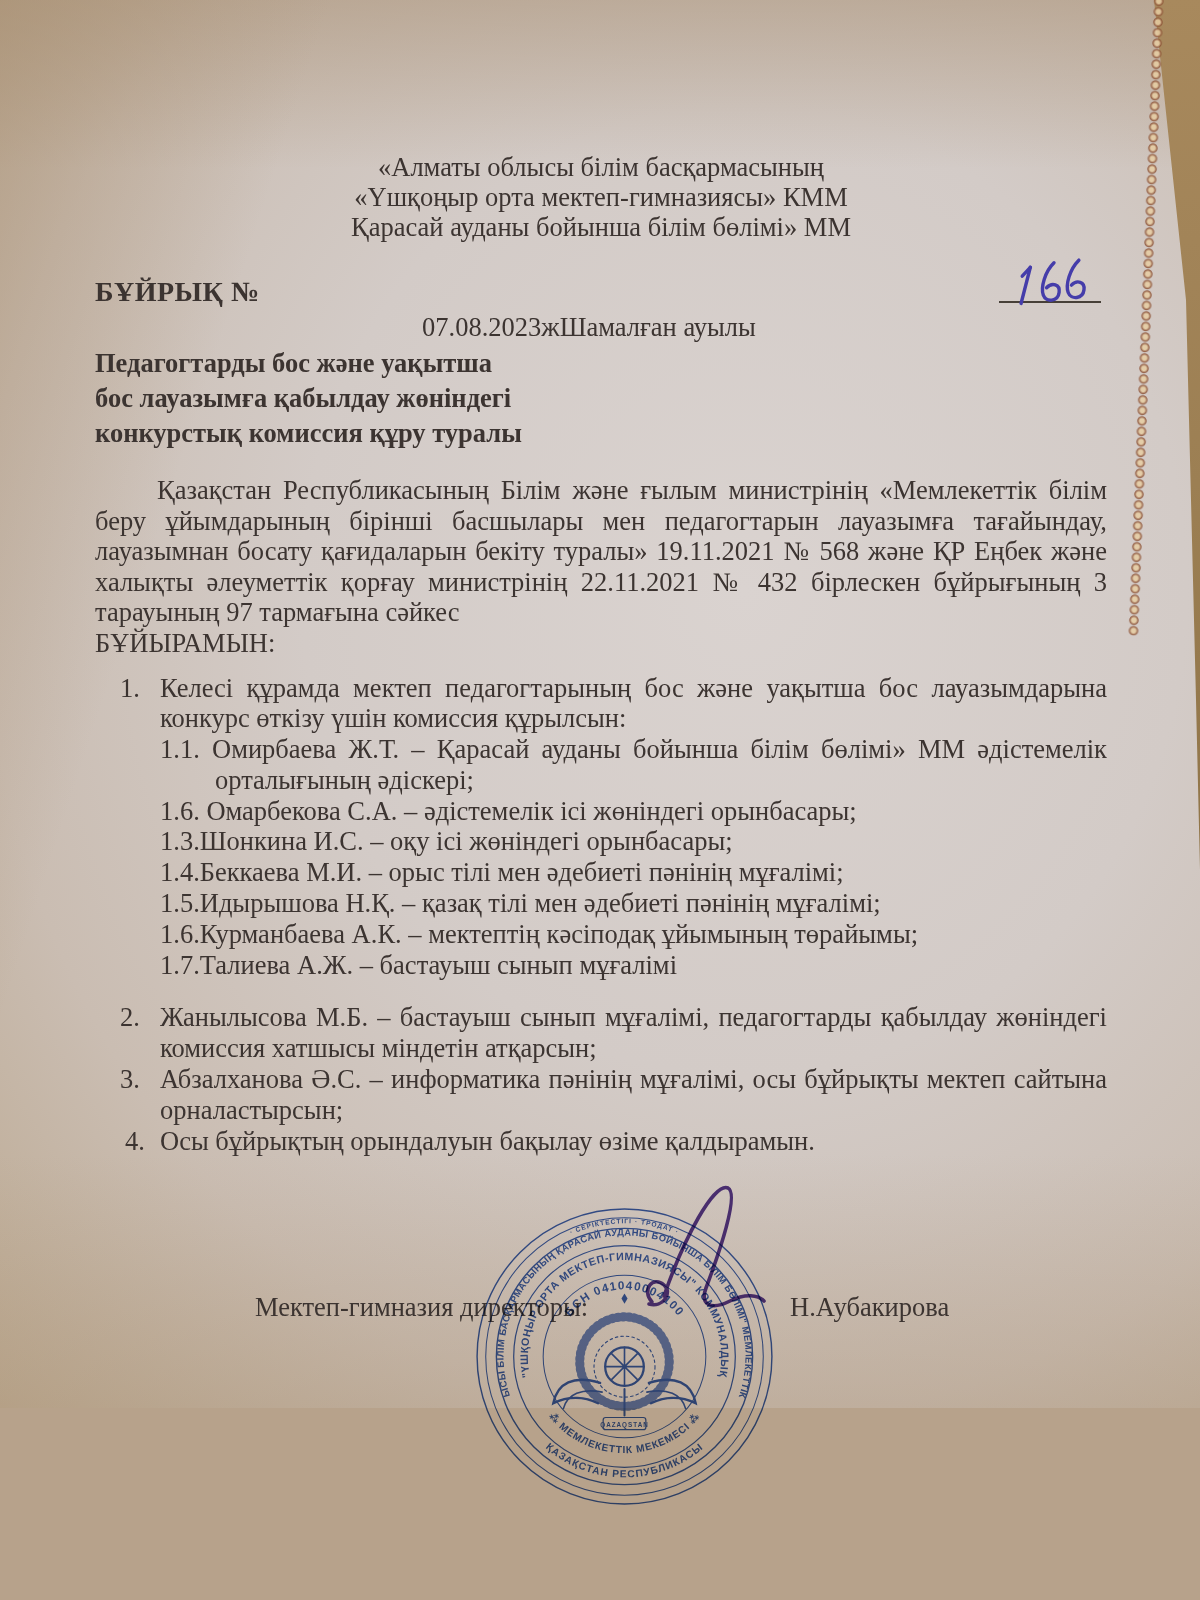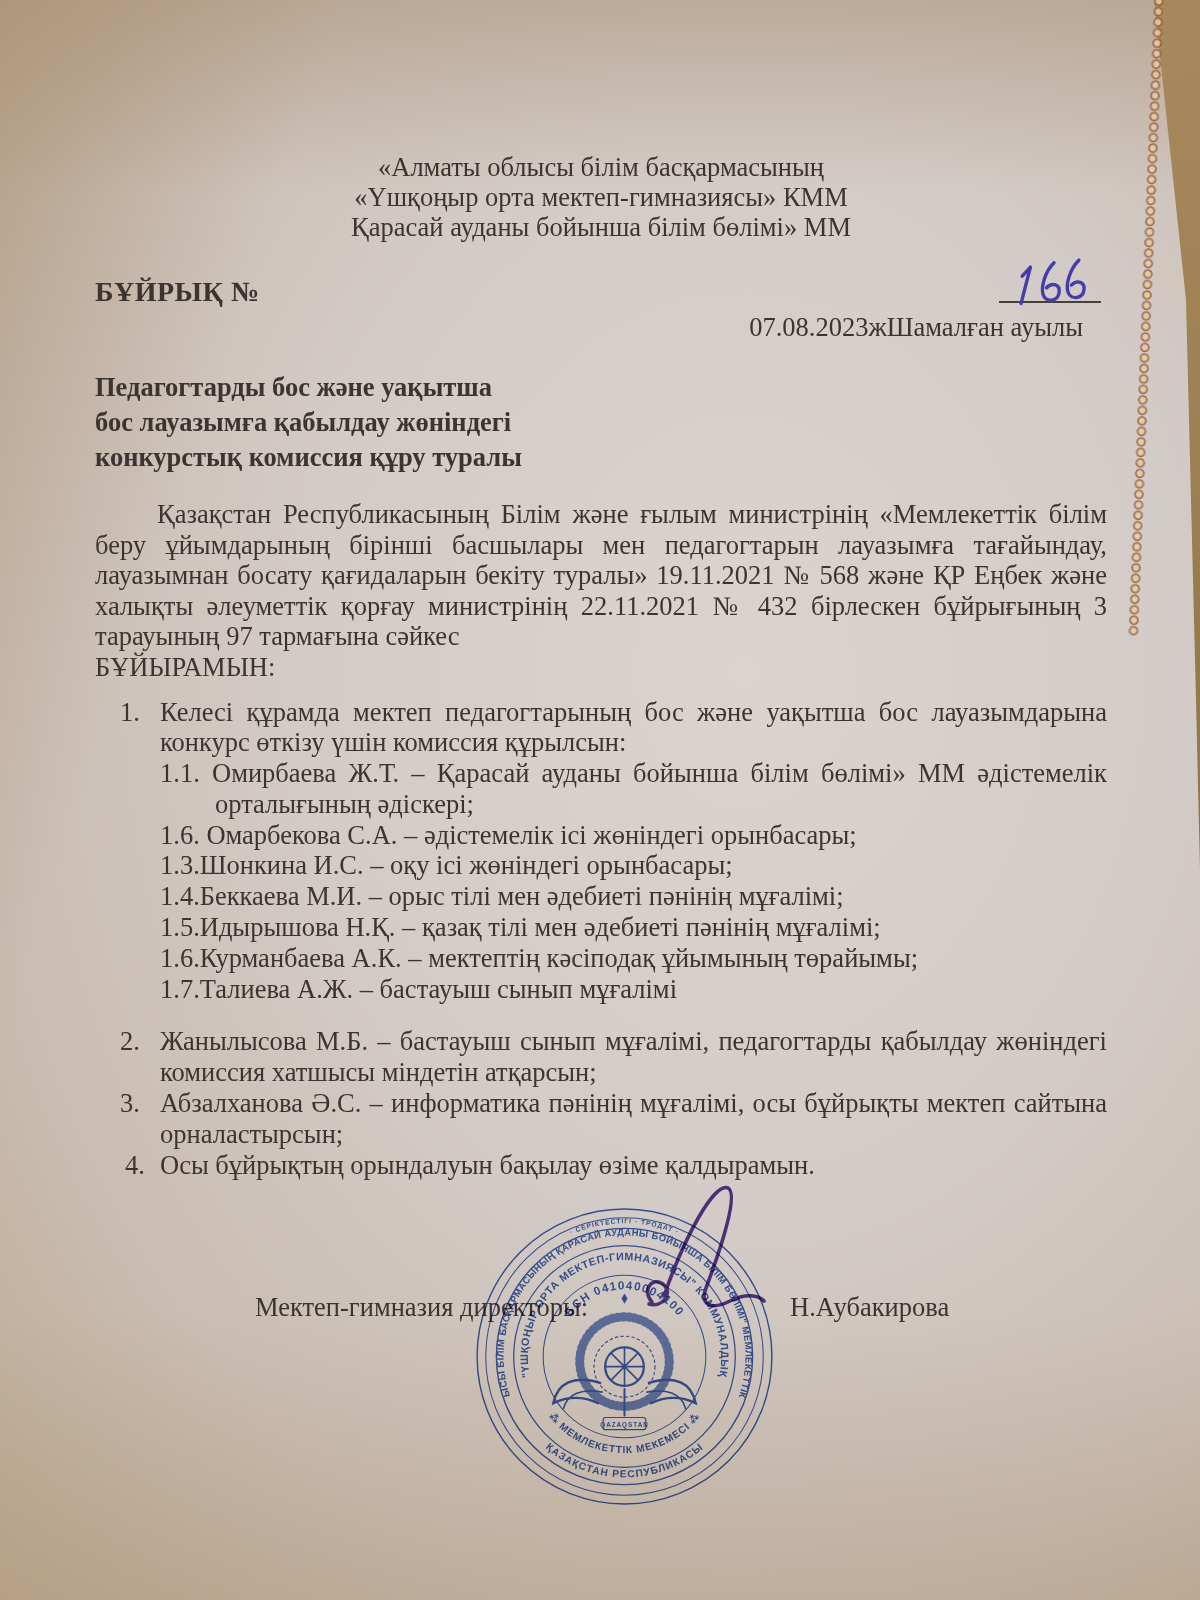--- a/index.html
+++ b/index.html
@@ -1,18 +1,18 @@
 <!DOCTYPE html>
 <html><head>
 <meta charset="utf-8">
 <style>
   html,body{margin:0;padding:0;}
   body{width:1200px;height:1600px;overflow:hidden;background:#b7a28b;}
   .photo{
-    position:relative;width:1200px;height:1600px;
+    position:relative;width:1200px;height:1408px;
     font-family:"Liberation Serif","DejaVu Serif",serif;
     color:#3c3431;
     background:
       linear-gradient(108deg, rgba(168,143,113,.55) 0%, rgba(168,143,113,0) 20%),
       linear-gradient(180deg, rgba(164,138,108,.45) 0%, rgba(164,138,108,0) 12%),
       linear-gradient(0deg,   rgba(170,146,118,.35) 0%, rgba(170,146,118,0) 18%),
       radial-gradient(ellipse at 62% 42%, #dad3d0 0%, #d3cbc7 42%, #cabdb2 72%, #bba88f 100%);
   }
   
   .edge-wedge{
@@ -27,22 +27,22 @@
     background-size:13px 10.5px;
     opacity:.85;
   }
   .content{position:absolute;left:95px;top:152px;width:1012px;}
   .org{ text-align:center;font-size:26.5px;line-height:30px;}
   .order-row{display:flex;justify-content:space-between;align-items:flex-end;margin-top:20px;}
   .order-label{font-size:28px;font-weight:bold;letter-spacing:.5px;}
   .num-slot{position:relative;width:110px;height:46px;margin-left:16px;}
   .num-underline{position:absolute;left:2px;right:6px;bottom:5px;border-bottom:2.5px solid #474038;}
   .num-slot svg{position:absolute;left:4px;top:-6px;}
-  .meta-row{display:flex;justify-content:flex-end;margin-top:4px;font-size:26.5px;line-height:30px;padding-right:24px;}
-  .subject{margin-top:28px;font-weight:bold;font-size:26.5px;line-height:35px;width:520px;}
+  .meta-row{display:flex;justify-content:center;margin-top:4px;font-size:26.5px;line-height:30px;padding-right:24px;}
+  .subject{margin-top:4px;font-weight:bold;font-size:26.5px;line-height:35px;width:520px;}
   .preamble{margin-top:24px;font-size:26.5px;line-height:30.5px;text-align:justify;text-indent:62px;}
   .resolution{font-weight:normal;font-size:26.5px;line-height:31px;}
   .list{margin-top:14px;}
   .item{display:flex;font-size:26.5px;line-height:30.8px;}
   .item .marker{flex:none;width:40px;margin-left:25px;}
   .item.deep .marker{margin-left:30px;width:35px;}
   .item .txt{flex:1;text-align:justify;}
   .sub{font-size:26.5px;line-height:30.8px;padding-left:120px;text-indent:-55px;text-align:justify;}
   .gap{height:22px;}
   .sig-role{position:absolute;left:255px;top:1292px;font-size:26.5px;}

